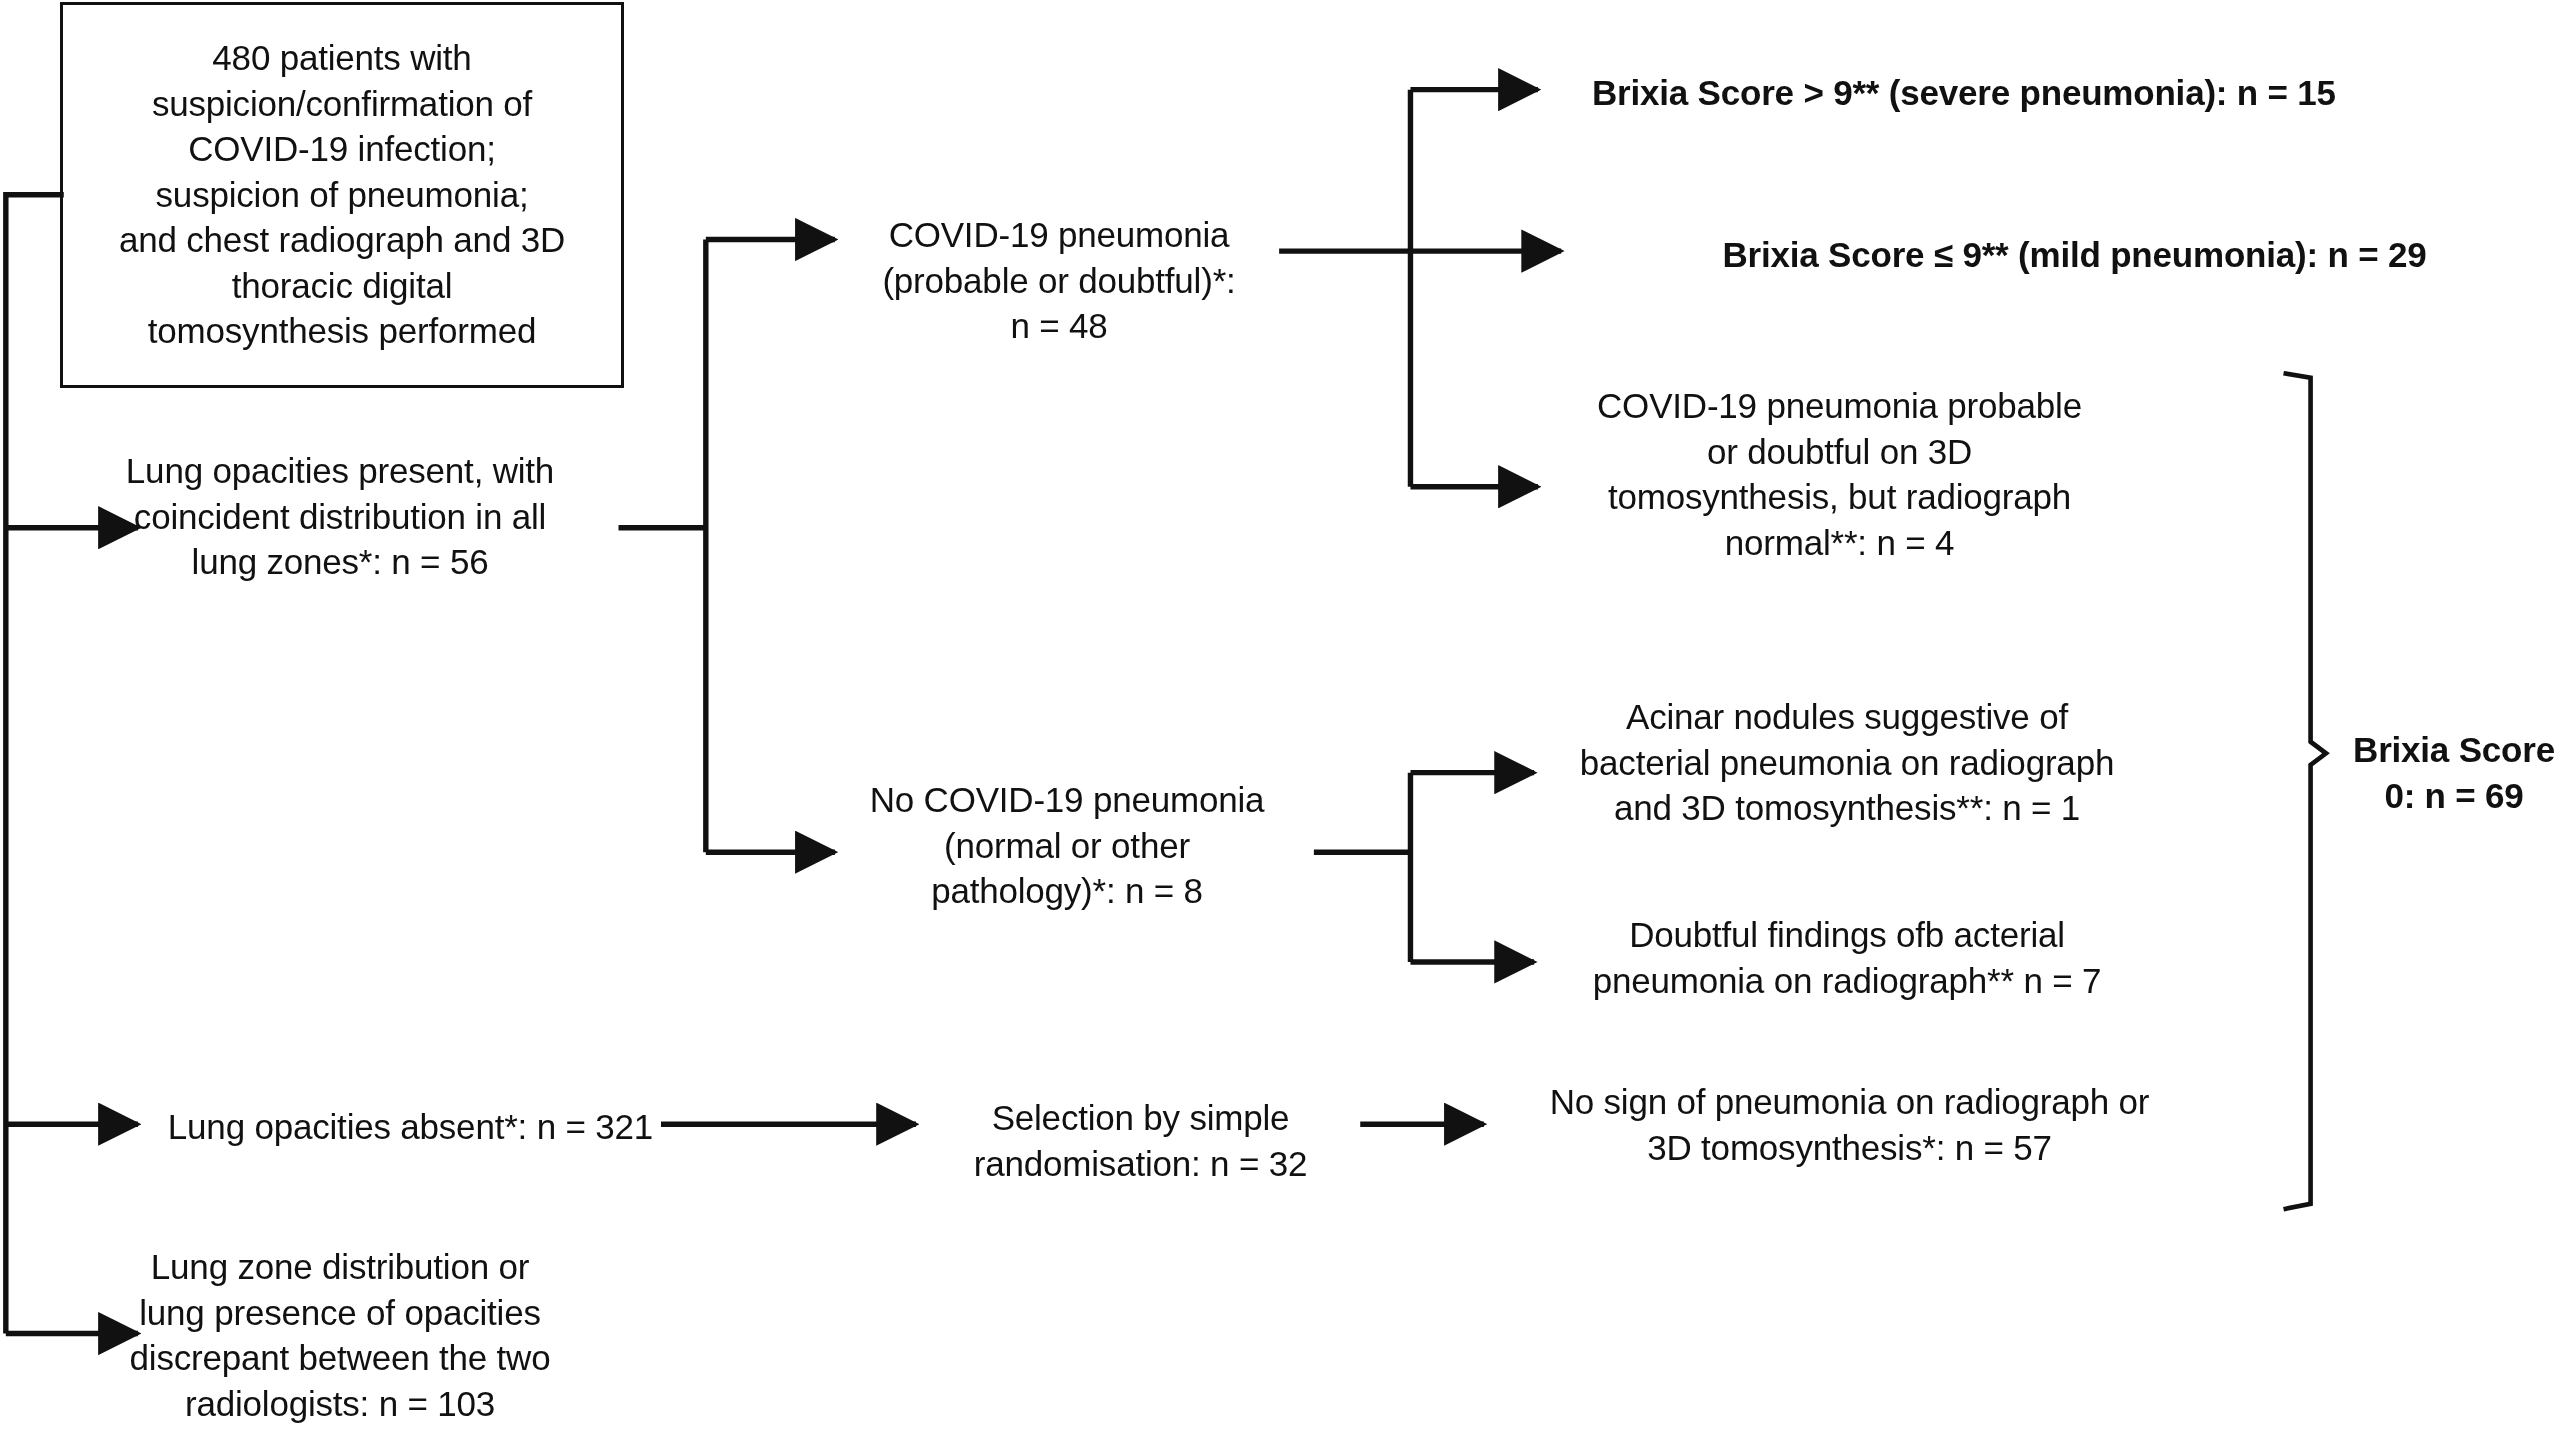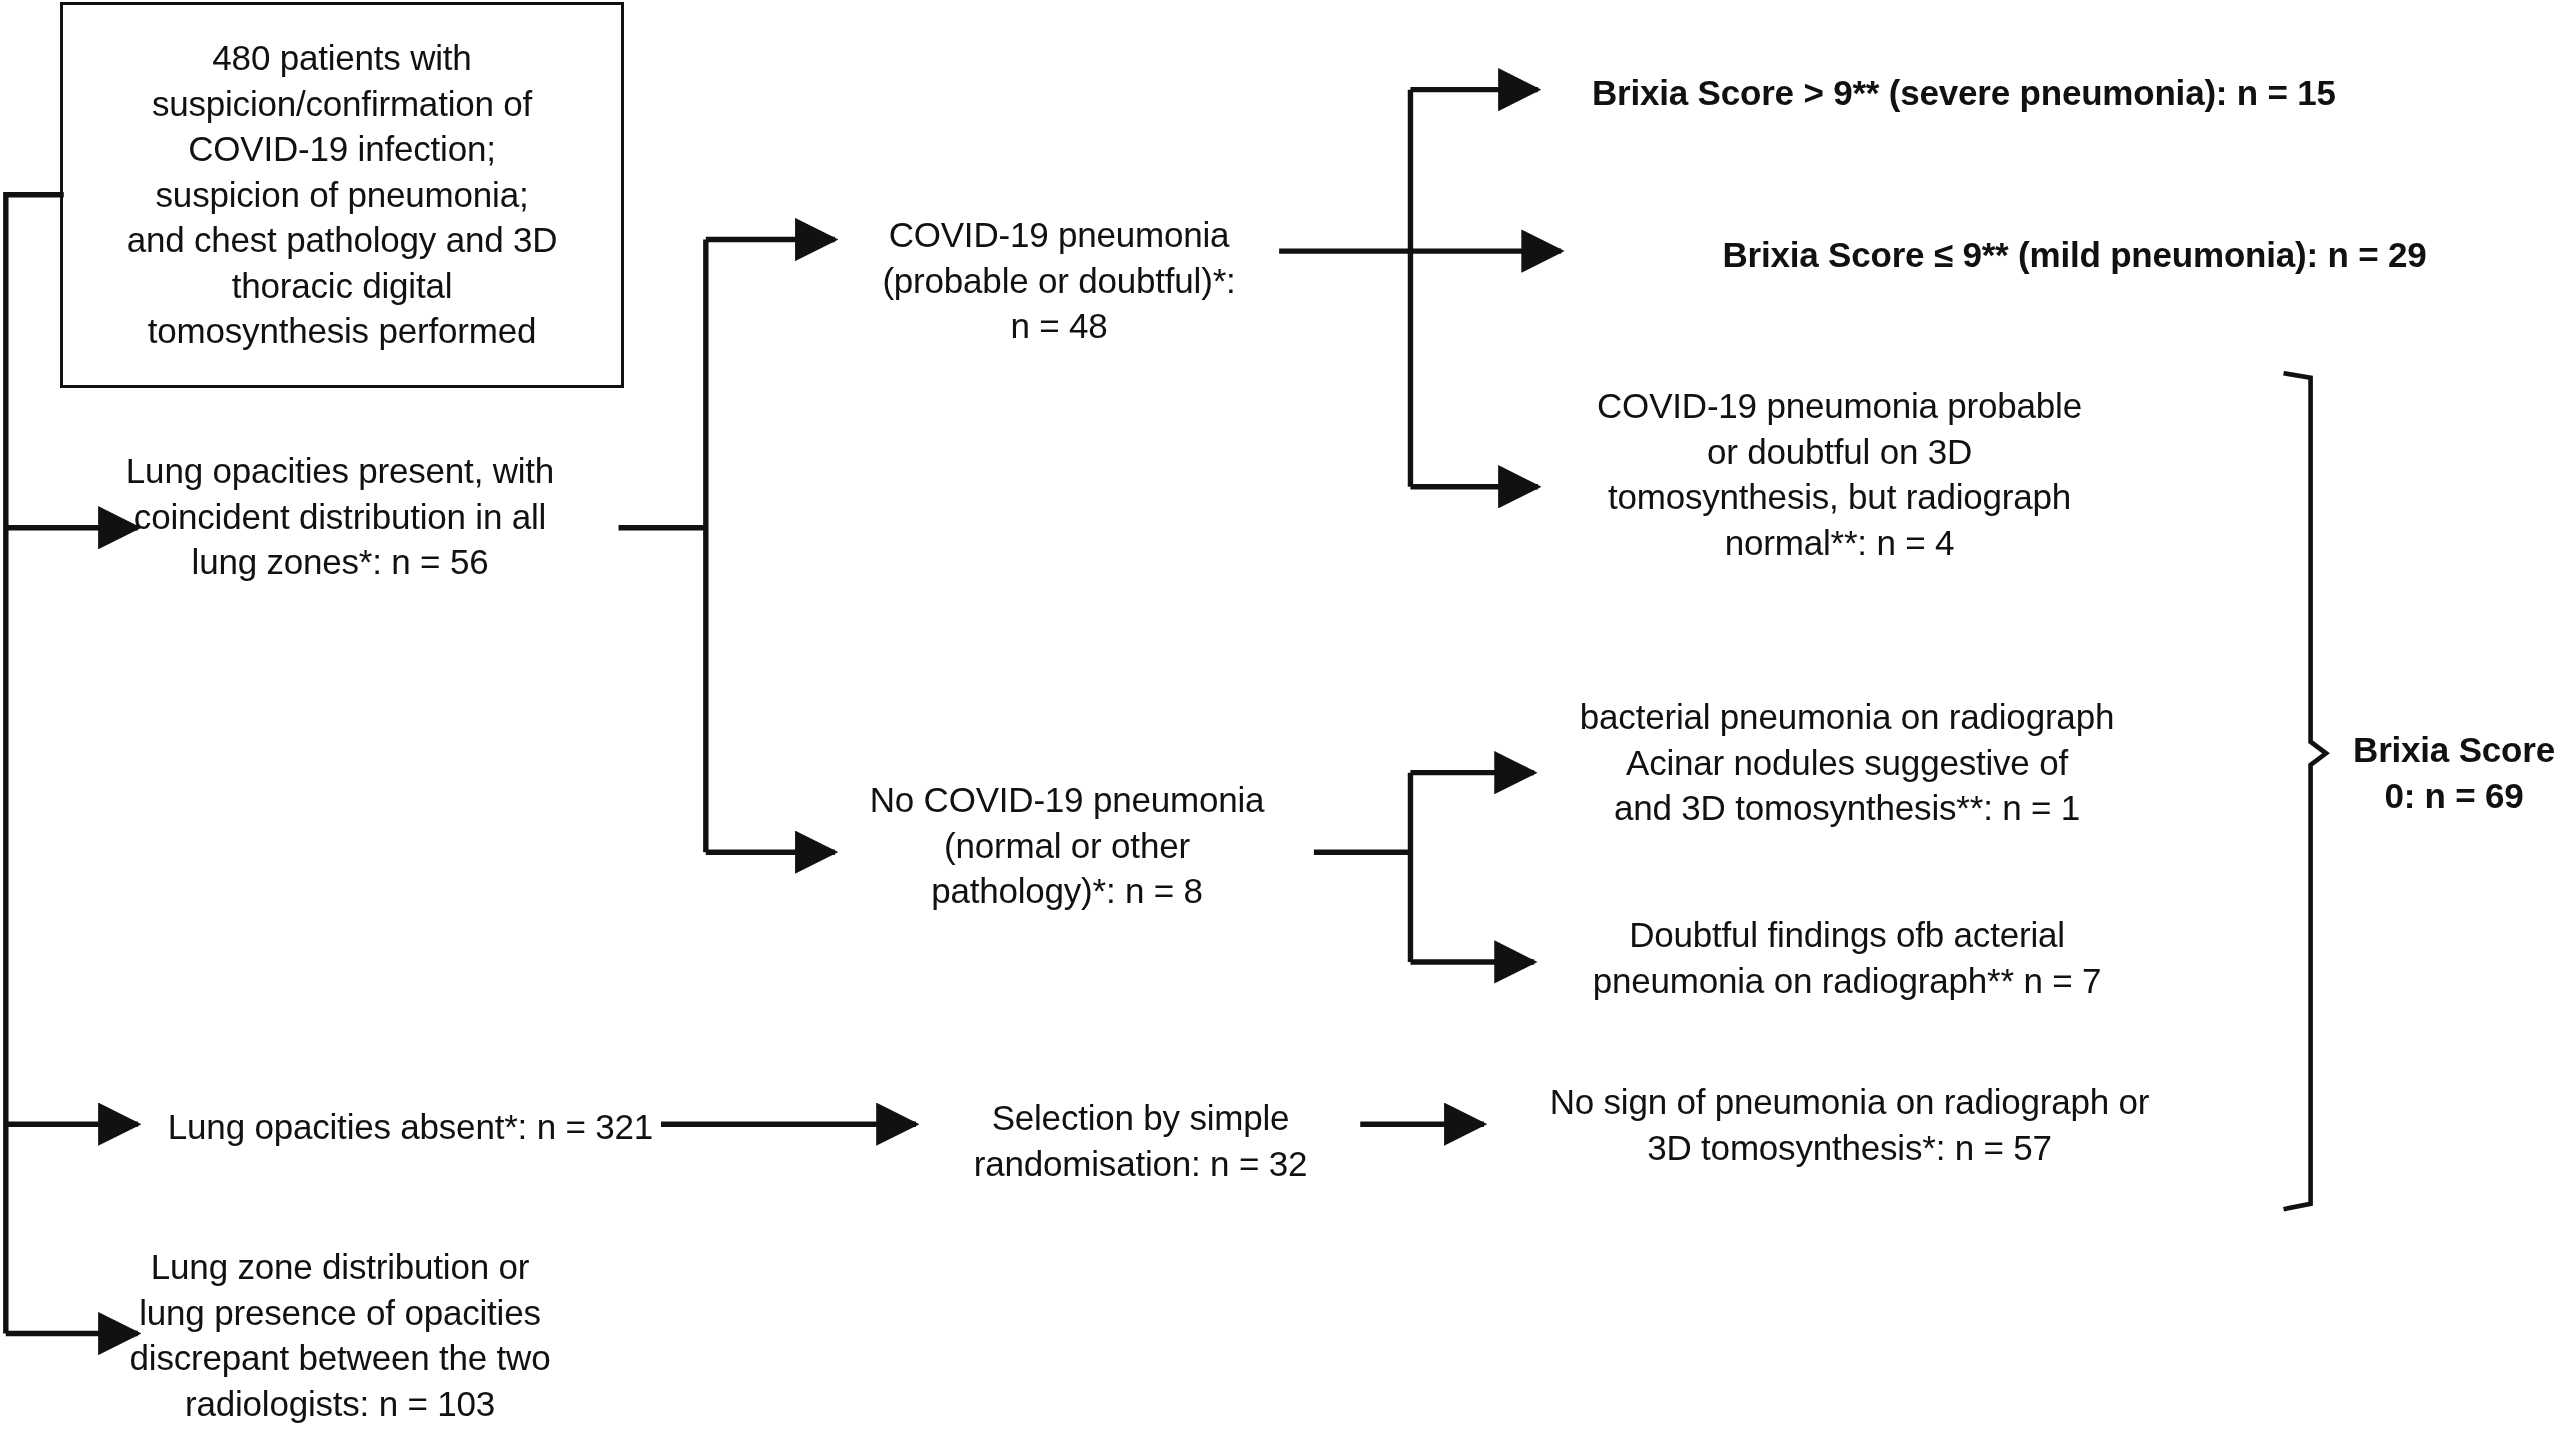--- a/index.html
+++ b/index.html
@@ -91,21 +91,21 @@
     </g>
   </g>
 </svg>
 
 <div class="node boxed" style="left:60px; top:1.5px; width:564px; height:386px;">
   <div class="inner">
     <div>480 patients with</div>
     <div>suspicion/confirmation of</div>
     <div>COVID-19 infection;</div>
     <div>suspicion of pneumonia;</div>
-    <div>and chest pathology and 3D</div>
+    <div>and chest radiograph and 3D</div>
     <div>thoracic digital</div>
     <div>tomosynthesis performed</div>
   </div>
 </div>
 
 <div class="node" style="left:58px; top:448px; width:564px;">
   <div>Lung opacities present, with</div>
   <div>coincident distribution in all</div>
   <div>lung zones*: n = 56</div>
 </div>
@@ -142,22 +142,22 @@
 </div>
 
 <div class="node" style="left:1538px; top:383px; width:603px;">
   <div>COVID-19 pneumonia probable</div>
   <div>or doubtful on 3D</div>
   <div>tomosynthesis, but radiograph</div>
   <div>normal**: n = 4</div>
 </div>
 
 <div class="node" style="left:1534px; top:694px; width:626px;">
+  <div>Acinar nodules suggestive of</div>
   <div>bacterial pneumonia on radiograph</div>
-  <div>Acinar nodules suggestive of</div>
   <div>and 3D tomosynthesis**: n = 1</div>
 </div>
 
 <div class="node" style="left:1534px; top:912px; width:626px;">
   <div>Doubtful findings ofb acterial</div>
   <div>pneumonia on radiograph** n = 7</div>
 </div>
 
 <div class="node" style="left:920px; top:1079px; width:441px;margin-top:16px;">
   <div>Selection by simple</div>

